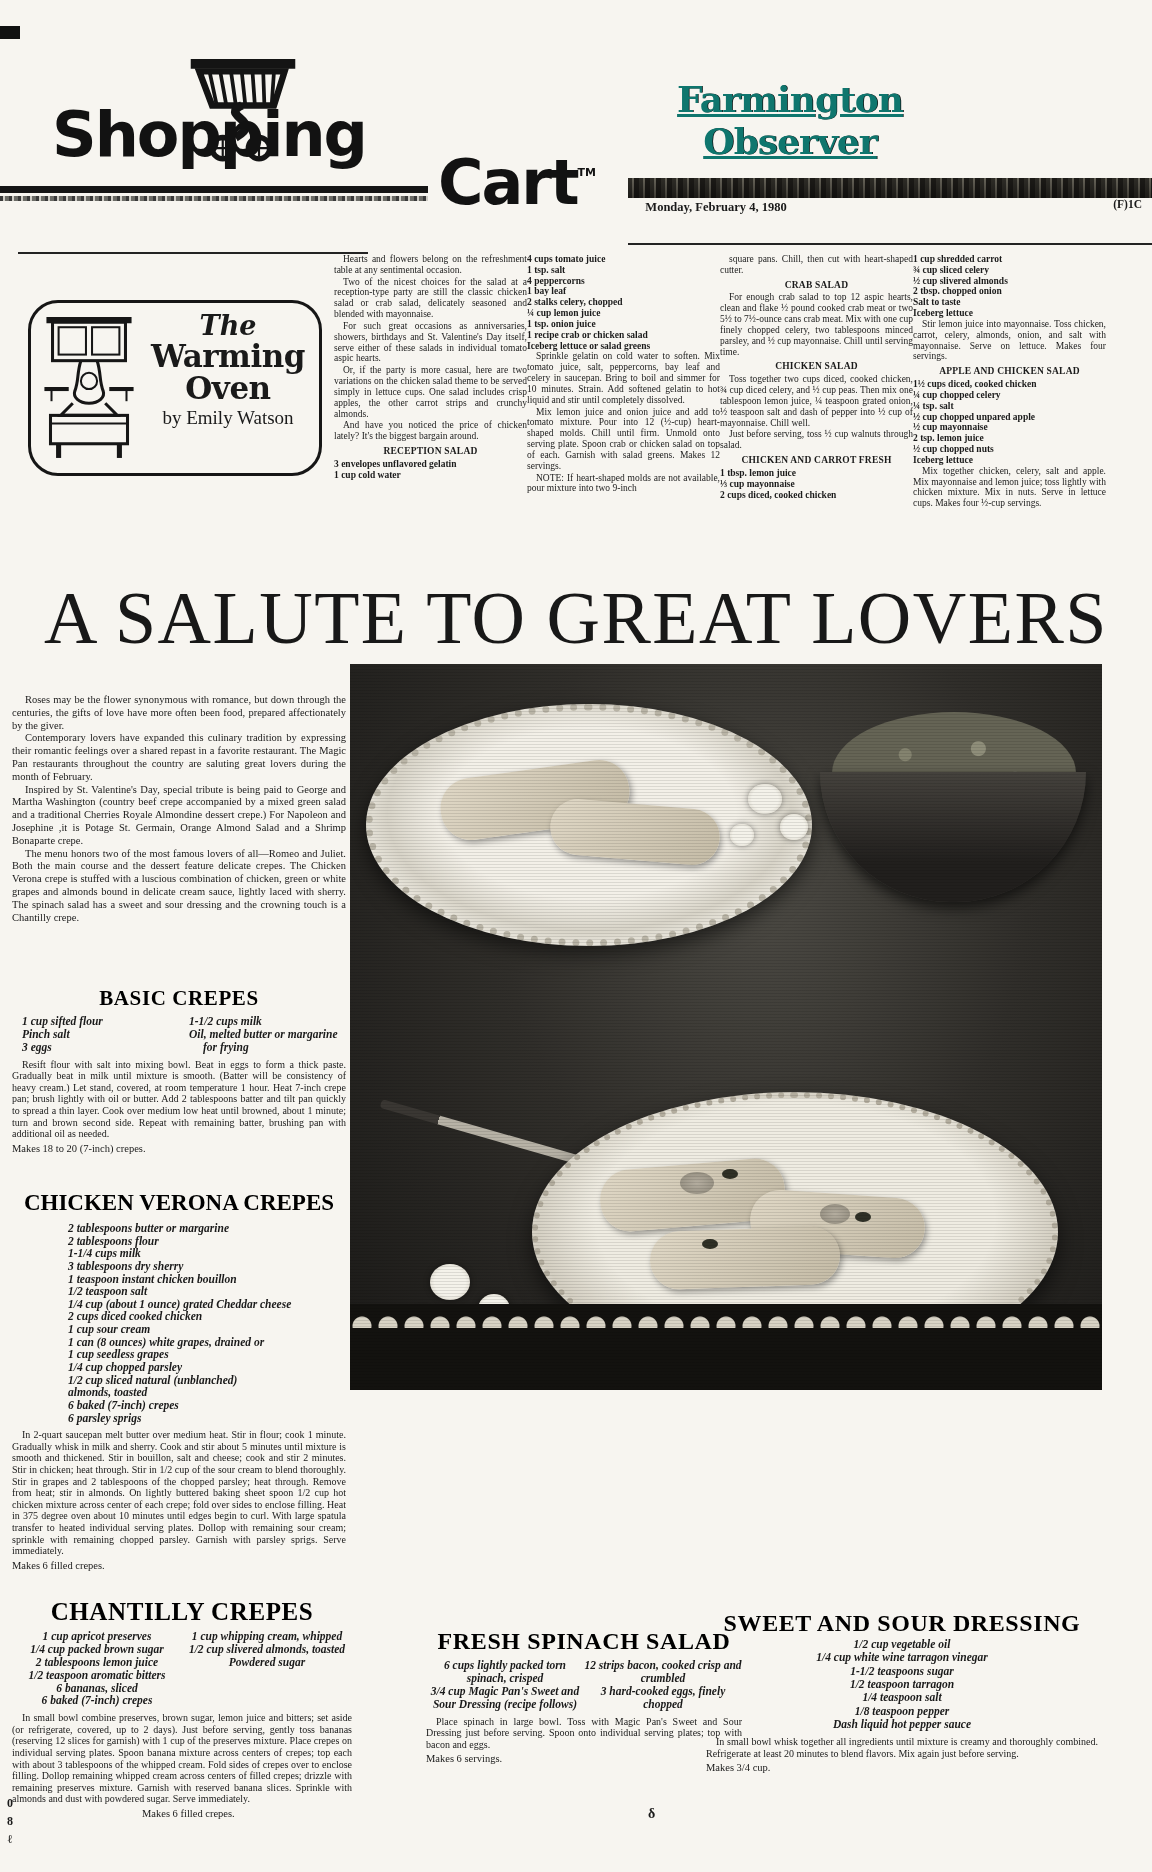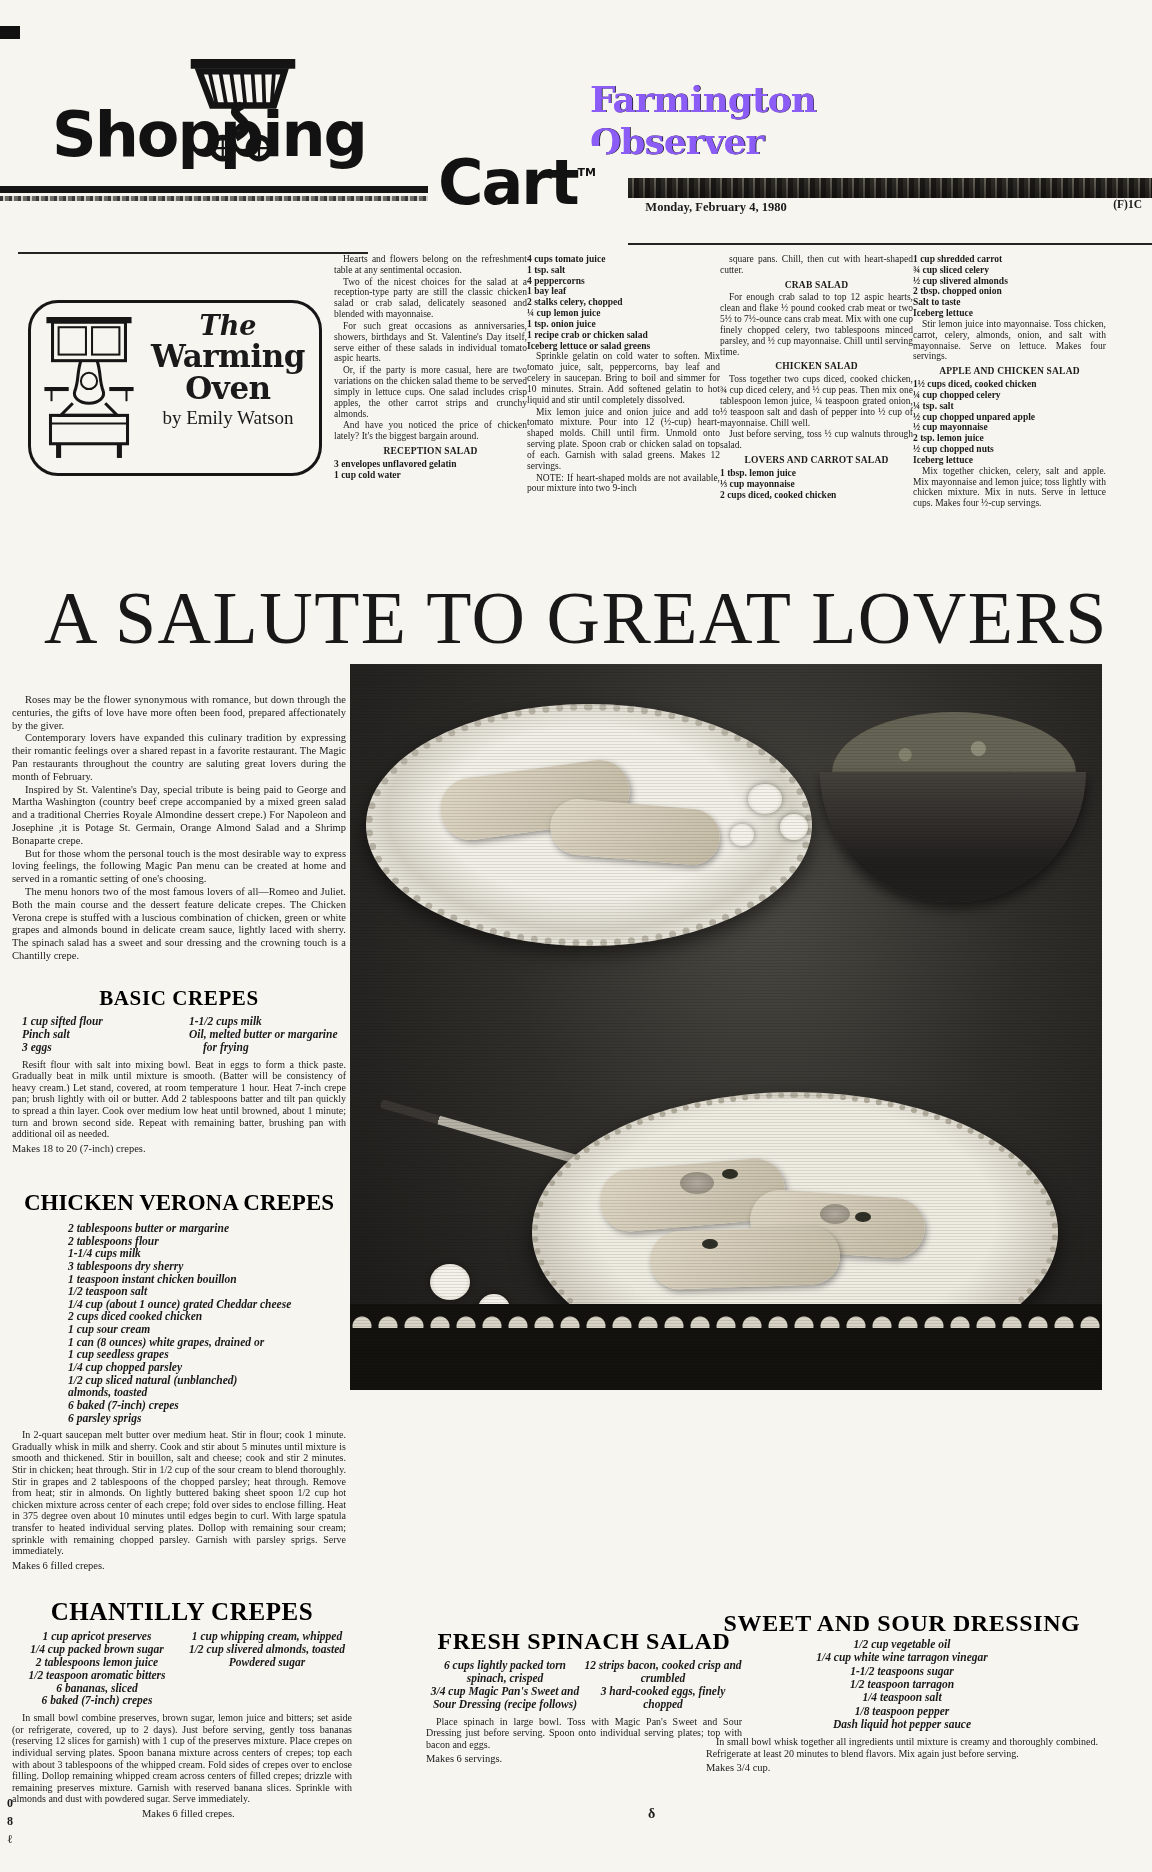--- a/index.html
+++ b/index.html
@@ -8,23 +8,23 @@
   .abs{position:absolute;}
 
   
   .logo-word1{left:52px;top:98px;font-family:"DejaVu Sans",sans-serif;font-weight:bold;
               font-size:62px;letter-spacing:-2px;color:#121212;}
   .logo-word2{left:428px;top:146px;font-family:"DejaVu Sans",sans-serif;font-weight:bold;
               font-size:62px;letter-spacing:-2px;color:#121212;background:#f7f5f0;
               padding:0 10px;z-index:3;}
   .logo-tm{font-size:11px;font-weight:bold;vertical-align:28px;letter-spacing:0;}
   .cart-svg{left:168px;top:50px;width:150px;height:112px;}
-  .paper-name{left:590px;top:78px;width:400px;
+  .paper-name{left:590px;top:78px;width:400px;text-align:center;
               font-family:"DejaVu Serif",serif;font-weight:bold;font-size:36px;
-              letter-spacing:-1px;color:#8b5cf6;text-shadow:0.7px 0 0 #141414;}
+              letter-spacing:-1px;color:#0f766e;text-shadow:0.7px 0 0 #141414;text-decoration:underline;}
   .bar-left{left:0;top:186px;width:430px;height:7px;background:#151515;}
   .speck-left{left:0;top:196px;width:434px;height:5px;
       background:repeating-linear-gradient(90deg,#3a3a3a 0 3px,#cfcdc6 3px 5px,#6b6b66 5px 9px);}
   .band-right{left:628px;top:178px;width:524px;height:20px;
       background:repeating-linear-gradient(90deg,#55534e 0 4px,#b9b6ad 4px 6px,#33312e 6px 11px),
                  linear-gradient(#8a8880,#55534e);background-blend-mode:multiply;}
   .date-line{left:566px;top:200px;width:300px;text-align:center;font-size:12.5px;font-weight:bold;}
   .page-code{right:10px;top:198px;font-size:11.5px;font-weight:bold;}
   .ruleA{left:18px;top:252px;width:350px;height:2px;background:#232323;}
   .ruleB{left:628px;top:243px;width:524px;height:2px;background:#232323;}
@@ -214,21 +214,21 @@
         <div class="fl t-p">NOTE: If heart-shaped molds are not available, pour mixture into two 9-inch</div>
       </div>
     <div class="tcol">
 
     <div class="fl t-p">square pans. Chill, then cut with heart-shaped cutter.</div>
         <div class="fl t-h">CRAB SALAD</div>
         <div class="fl t-p">For enough crab salad to top 12 aspic hearts, clean and flake ½ pound cooked crab meat or two 5½ to 7½-ounce cans crab meat. Mix with one cup finely chopped celery, two tablespoons minced parsley, and ½ cup mayonnaise. Chill until serving time.</div>
         <div class="fl t-h">CHICKEN SALAD</div>
         <div class="fl t-p">Toss together two cups diced, cooked chicken, ¾ cup diced celery, and ½ cup peas. Then mix one tablespoon lemon juice, ¼ teaspoon grated onion, ½ teaspoon salt and dash of pepper into ½ cup of mayonnaise. Chill well.</div>
         <div class="fl t-p">Just before serving, toss ½ cup walnuts through salad.</div>
-        <div class="fl t-h">LOVERS AND CARROT SALAD</div>
+        <div class="fl t-h">CHICKEN AND CARROT FRESH</div>
         <div class="fl t-i">1 tbsp. lemon juice</div>
         <div class="fl t-i">⅓ cup mayonnaise</div>
         <div class="fl t-i">2 cups diced, cooked chicken</div>
       </div>
     <div class="tcol">
 
     <div class="fl t-i">1 cup shredded carrot</div>
         <div class="fl t-i">¾ cup sliced celery</div>
         <div class="fl t-i">½ cup slivered almonds</div>
         <div class="fl t-i">2 tbsp. chopped onion</div>
@@ -248,21 +248,20 @@
       </div>
   </div>
 
   <div class="abs headline">A SALUTE TO GREAT LOVERS</div>
 
   <div class="abs intro">
 
   <div class="intro-p">Roses may be the flower synonymous with romance, but down through the centuries, the gifts of love have more often been food, prepared affectionately by the giver.</div>
       <div class="intro-p">Contemporary lovers have expanded this culinary tradition by expressing their romantic feelings over a shared repast in a favorite restaurant. The Magic Pan restaurants throughout the country are saluting great lovers during the month of February.</div>
       <div class="intro-p">Inspired by St. Valentine's Day, special tribute is being paid to George and Martha Washington (country beef crepe accompanied by a mixed green salad and a traditional Cherries Royale Almondine dessert crepe.) For Napoleon and Josephine ,it is Potage St. Germain, Orange Almond Salad and a Shrimp Bonaparte crepe.</div>
-      <div class="intro-p">But for those whom the personal touch is the most desirable way to express loving feelings, the following Magic Pan menu can be created at home and served in a romantic setting of one's choosing.</div>
       <div class="intro-p">The menu honors two of the most famous lovers of all—Romeo and Juliet. Both the main course and the dessert feature delicate crepes. The Chicken Verona crepe is stuffed with a luscious combination of chicken, green or white grapes and almonds bound in delicate cream sauce, lightly laced with sherry. The spinach salad has a sweet and sour dressing and the crowning touch is a Chantilly crepe.</div>
     </div>
 
   <div class="abs photo">
     <div class="ph plate1"></div>
     <div class="ph crepe c1"></div>
     <div class="ph crepe c2"></div>
     <div class="ph bowl-salad"></div>
     <div class="ph bowl"></div>
     <div class="ph flower f1"></div>

